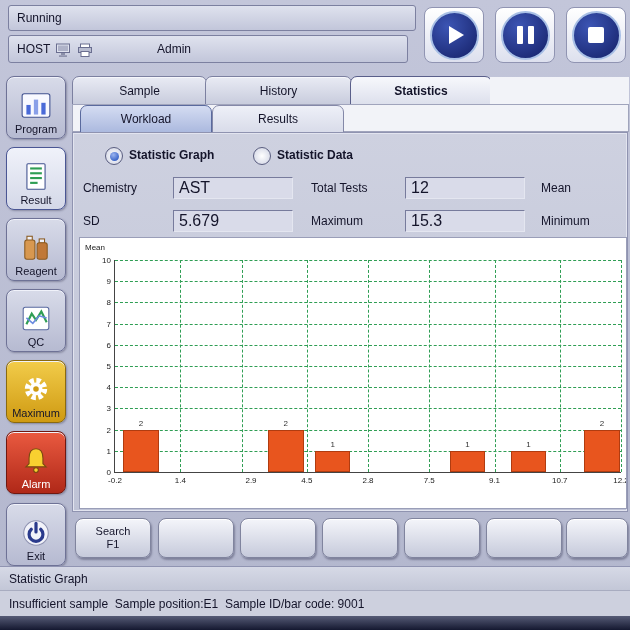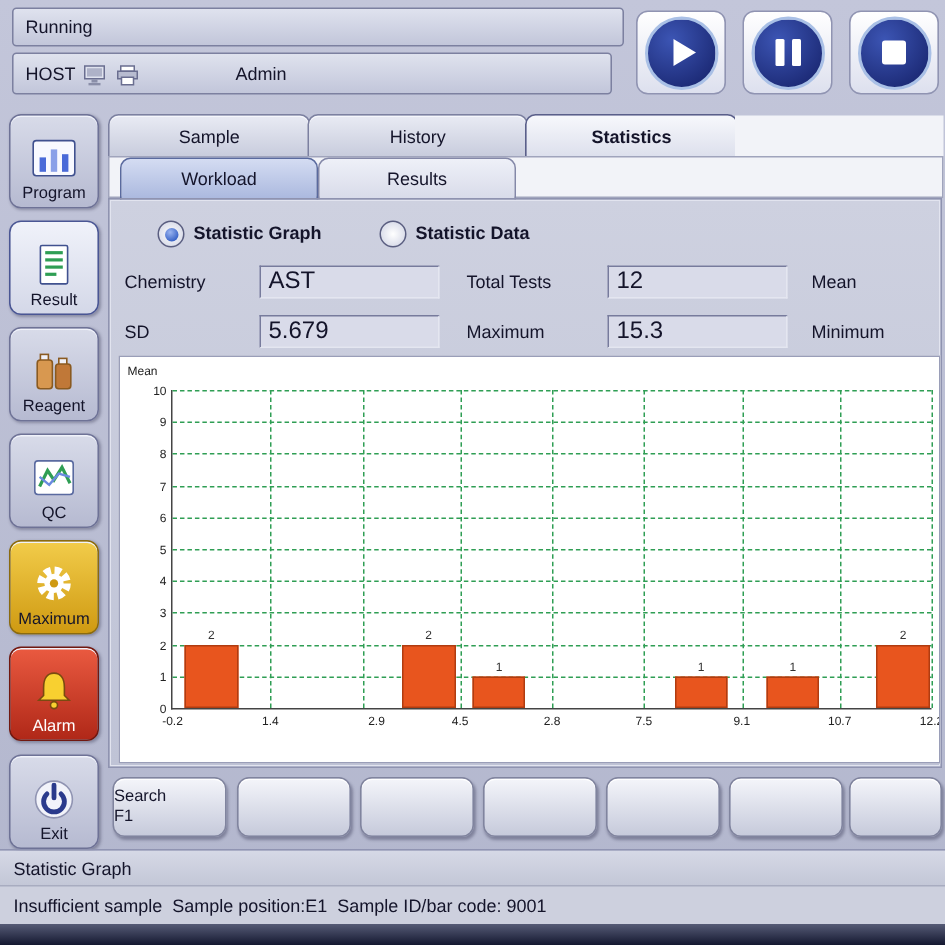--- a/index.html
+++ b/index.html
@@ -66,21 +66,21 @@
   .hgrid{position:absolute;left:0;right:0;height:0;border-top:1px dashed #2f9e54;}
   .vgrid{position:absolute;top:0;bottom:0;width:0;border-left:1px dashed #2f9e54;}
   .ytick{position:absolute;left:-32px;width:28px;text-align:right;font-size:8px;color:#222;}
   .xtick{position:absolute;width:34px;text-align:center;font-size:8px;color:#222;}
   .bar{position:absolute;border:1px solid #b03c10;box-sizing:border-box;}
   .bar-label{position:absolute;text-align:center;font-size:8px;color:#333;}
 
   
   .fkey{top:518px;height:38px;border:1px solid #80849e;border-radius:8px;
         background:linear-gradient(#f4f5fa,#c6cadb);box-shadow:inset 0 1px 0 #fff,1px 2px 2px rgba(30,30,60,.35);
-        display:flex;flex-direction:column;justify-content:center;
+        display:flex;flex-direction:column;align-items:center;justify-content:center;
         font-size:11px;line-height:13px;}
 
   
   #status-bar{left:0;top:566px;width:630px;height:24px;background:linear-gradient(#d6d9e6,#c3c7d7);
               border-top:1px solid #9094b2;line-height:24px;padding-left:9px;font-size:12px;box-sizing:border-box;}
   #message-bar{left:0;top:590px;width:630px;height:26px;background:#cdd0de;border-top:1px solid #a8acc0;
                line-height:26px;padding-left:9px;font-size:12px;white-space:pre;box-sizing:border-box;}
   #bottom-strip{left:0;top:616px;width:630px;height:14px;background:linear-gradient(#565b76,#141830);}
 </style>
 </head>

